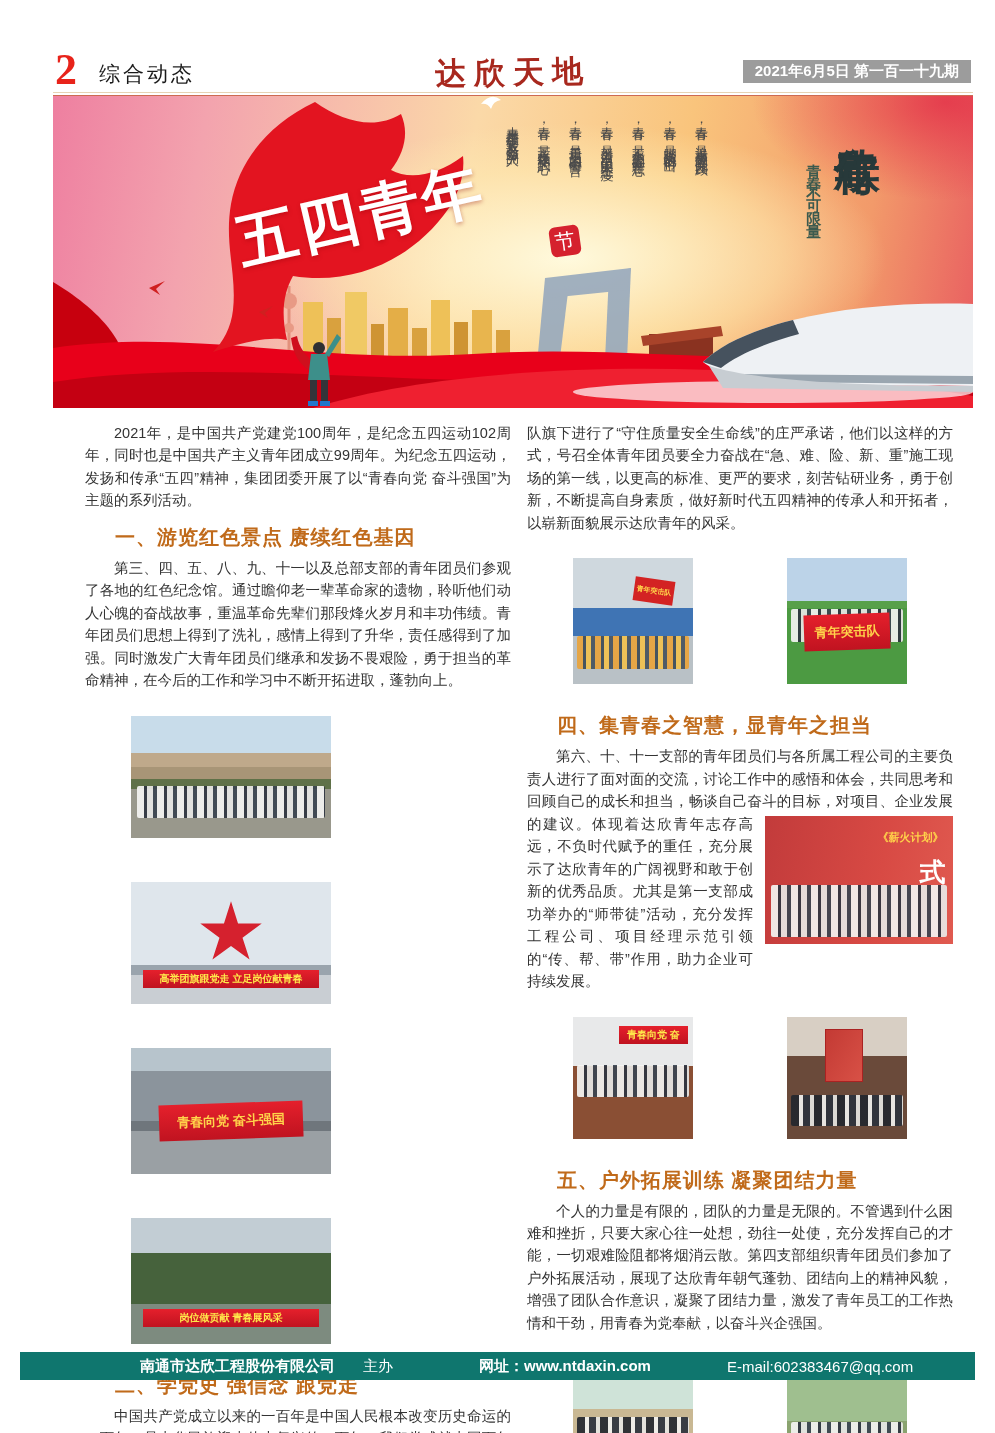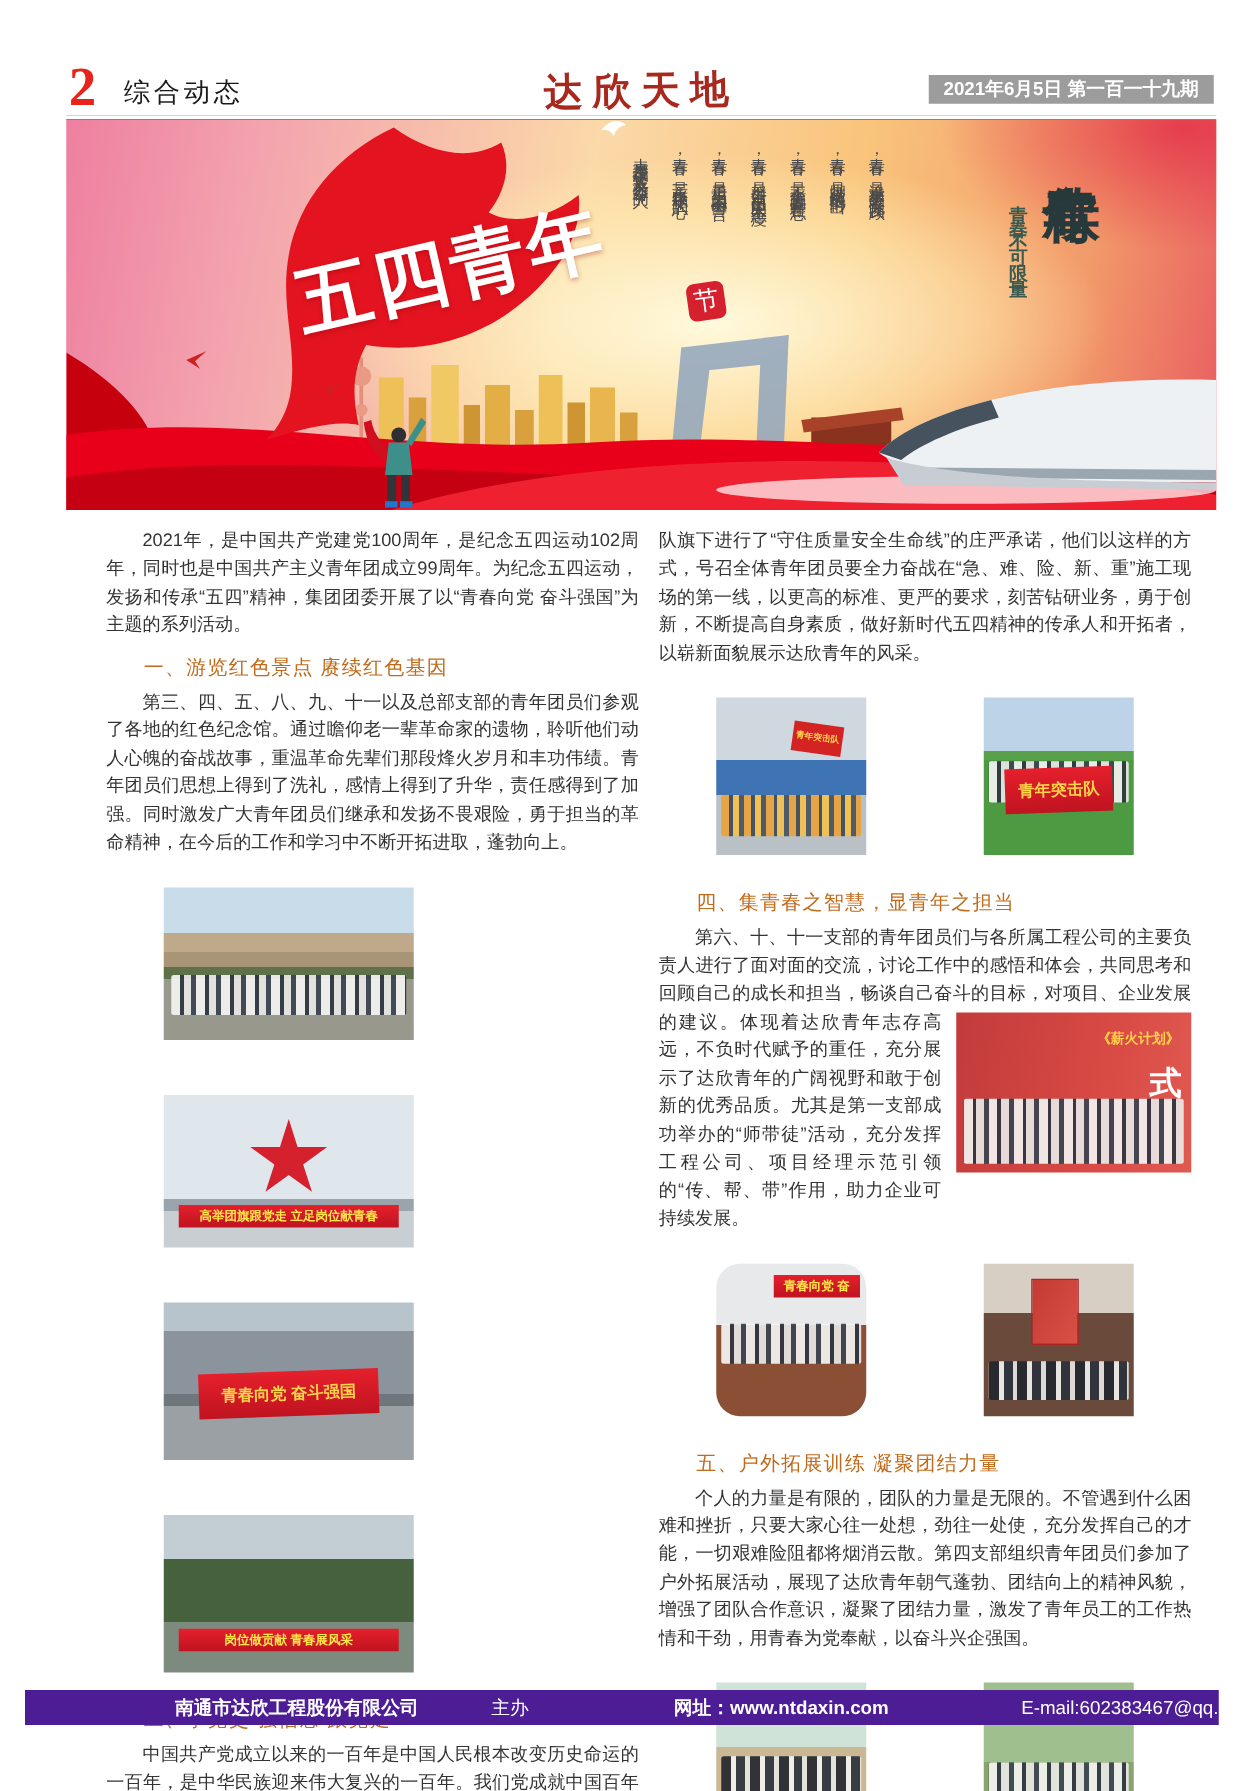--- a/index.html
+++ b/index.html
@@ -38,21 +38,21 @@
   .callig-sub{writing-mode:vertical-rl;text-orientation:upright;font-size:15px;font-weight:bold;
       letter-spacing:12px;color:#3c5a4e;margin:40px 10px 0 0;}
   .callig-main{writing-mode:vertical-rl;text-orientation:upright;font-size:46px;font-weight:900;
       color:#27393a;line-height:1.05;font-family:"Liberation Serif","DejaVu Serif",serif;}
 
   
   .cols{position:absolute;top:422px;left:85px;width:868px;display:flex;gap:16px;}
   .col{width:426px;}
   p.body{margin:0 0 4px 0;font-size:14.5px;line-height:1.55;text-align:justify;color:#333;}
   p.indent, .wrap{text-indent:2em;}
-  h2.sech{margin:12px 0 6px 0;padding-left:30px;font-size:16px;font-weight:normal;color:#c06a1a;letter-spacing:1px;}
+  h2.sech{margin:12px 0 6px 0;padding-left:30px;font-size:20px;font-weight:bold;color:#c06a1a;letter-spacing:1px;}
 
   
   .wrap{margin:0 0 4px 0;font-size:14.5px;line-height:1.55;text-align:justify;color:#333;display:block;}
   .fl-spacer{float:right;width:0;}
   .fl-photo{float:right;clear:right;display:block;margin:3px 0 4px 12px;}
 
   
   .prow{display:flex;gap:14px;margin:8px 6px 6px 6px;}
   .prow .photo{flex:1;}
   .pgrid{display:flex;flex-wrap:wrap;gap:12px 14px;margin:8px 6px 6px 6px;}
@@ -75,29 +75,29 @@
   .gold{position:absolute;top:10%;right:5%;color:#ffd34a;font-size:11px;font-weight:bold;}
   .shi{position:absolute;top:28%;right:4%;color:#fff;font-size:26px;font-weight:900;}
 
   
   .v-memorial{background:linear-gradient(180deg,#c8dcea 0 30%,#bfa98b 30% 42%,#a89577 42% 52%,#5f7148 52% 60%,#99988c 60% 100%);}
   .v-redstar{background:linear-gradient(180deg,#dfe6ec 0 68%,#9aa4ad 68% 76%,#c9ced3 76% 100%);}
   .v-grayhouse{background:linear-gradient(180deg,#b7c4cc 0 18%,#8b949c 18% 58%,#6f767c 58% 66%,#9aa0a4 66% 100%);}
   .v-statue{background:linear-gradient(180deg,#c2cdd4 0 28%,#46623c 28% 68%,#7d8b7f 68% 100%);}
   .v-construction{background:linear-gradient(180deg,#cfd8de 0 40%,#3f74b4 40% 62%,#b9c1c6 62% 100%);}
   .v-lawn{background:linear-gradient(180deg,#bcd3e8 0 34%,#58a04a 34% 40%,#4c9a42 40% 100%);}
-  .v-meetwood{background:linear-gradient(180deg,#e8e9ea 0 40%,#8a4f34 40% 100%);border-radius:19px;}
+  .v-meetwood{background:linear-gradient(180deg,#e8e9ea 0 40%,#8a4f34 40% 100%);}
   .v-confred{background:linear-gradient(180deg,#d8cfc4 0 32%,#6a4a3a 32% 100%);}
   .v-ceremony{background:linear-gradient(100deg,#c23b3b 0%,#d84a44 60%,#e05a50 100%);}
   .v-jump{background:linear-gradient(180deg,#cfe3d8 0 42%,#c9b893 42% 100%);}
   .v-trustfall{background:linear-gradient(180deg,#9fbf8f 0 52%,#8aa36f 52% 100%);}
 
   
-  .footer{position:absolute;top:1352px;left:20px;right:20px;height:28px;background:#4c1d95;
-      color:#fff;font-size:15px;display:flex;align-items:center;gap:30px;}
+  .footer{position:absolute;top:1352px;left:20px;right:20px;height:28px;background:#0f766e;
+      color:#fff;font-size:15px;display:flex;align-items:center;}
   .footer span{white-space:nowrap;}
   .f-pub{margin-left:120px;font-weight:bold;}
   .f-role{margin-left:28px;}
   .f-web{margin-left:86px;font-weight:bold;}
   .f-mail{margin-left:76px;}
 </style>
 </head>
 <body>
 
 <div class="page">

